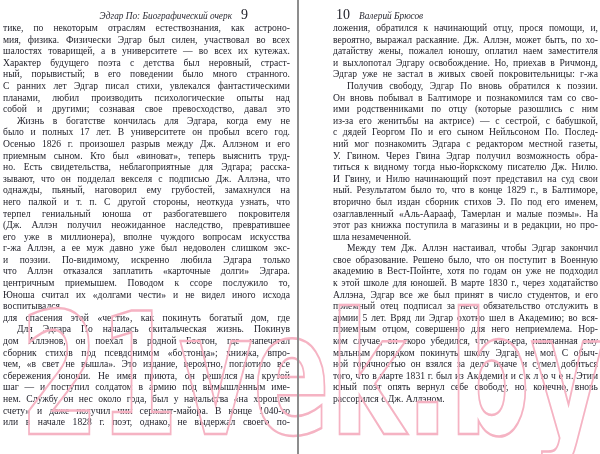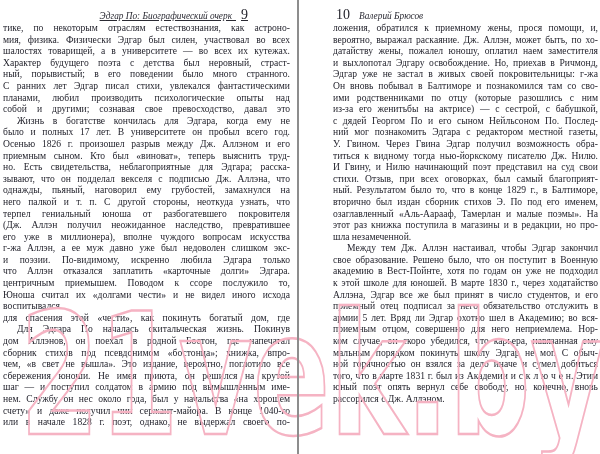--- a/index.html
+++ b/index.html
@@ -16,21 +16,21 @@
   .page-left  { left: 3px;   width: 287px; }
   .page-right { left: 333px; width: 265px; }
 
   .running-header {
     height: 15px;
     margin-top: 5px;
     margin-bottom: 2px;
     color: #2a2a33;
     white-space: nowrap;
   }
-  .rh-left  { text-align: right; padding-right: 42px; text-decoration: underline; }
+  .rh-left  { text-align: right; padding-right: 42px; }
   .rh-right { text-align: left;  padding-left: 3px; }
   .rh-title {
     font-style: italic;
     font-size: 9.3px;
   }
   .rh-num {
     font-size: 14px;
     font-style: normal;
     color: #1f1f28;
   }
@@ -131,36 +131,36 @@
 
   <div class="divider"></div>
 
   <div class="page page-right">
     <div class="running-header rh-right">
       <span class="rh-num">10</span>
       <span class="rh-title">Валерий Брюсов</span>
     </div>
     <div class="page-body">
         <div class="para">
-          <div class="ln">ложения, обратился к приемному жены, прося помощи, и,</div>
+          <div class="ln">ложения, обратился к начинающий отцу, прося помощи, и,</div>
           <div class="ln">вероятно, выражал раскаяние. Дж. Аллэн, может быть, по хо-</div>
           <div class="ln">датайству жены, пожалел юношу, оплатил наем заместителя</div>
           <div class="ln">и выхлопотал Эдгару освобождение. Но, приехав в Ричмонд,</div>
           <div class="ln">Эдгар уже не застал в живых своей покровительницы: г-жа</div>
         </div>
         <div class="para">
+          <div class="ln ind">Получив свободу, Эдгар По вновь обратился к поэзии.</div>
           <div class="ln">Он вновь побывал в Балтиморе и познакомился там со сво-</div>
           <div class="ln">ими родственниками по отцу (которые разошлись с ним</div>
           <div class="ln">из-за его женитьбы на актрисе) — с сестрой, с бабушкой,</div>
           <div class="ln">с дядей Георгом По и его сыном Нейльсоном По. Послед-</div>
           <div class="ln">ний мог познакомить Эдгара с редактором местной газеты,</div>
           <div class="ln">У. Гвином. Через Гвина Эдгар получил возможность обра-</div>
           <div class="ln">титься к видному тогда нью-йоркскому писателю Дж. Нилю.</div>
           <div class="ln">И Гвину, и Нилю начинающий поэт представил на суд свои</div>
-          <div class="ln">стихи. Отзыв, при всех оговорках, был самый благоприят-</div>
           <div class="ln">ный. Результатом было то, что в конце 1829 г., в Балтиморе,</div>
           <div class="ln">вторично был издан сборник стихов Э. По под его именем,</div>
           <div class="ln">озаглавленный «Аль-Аарааф, Тамерлан и малые поэмы». На</div>
           <div class="ln">этот раз книжка поступила в магазины и в редакции, но про-</div>
           <div class="ln end">шла незамеченной.</div>
         </div>
         <div class="para">
           <div class="ln ind">Между тем Дж. Аллэн настаивал, чтобы Эдгар закончил</div>
           <div class="ln">свое образование. Решено было, что он поступит в Военную</div>
           <div class="ln">академию в Вест-Пойнте, хотя по годам он уже не подходил</div>

